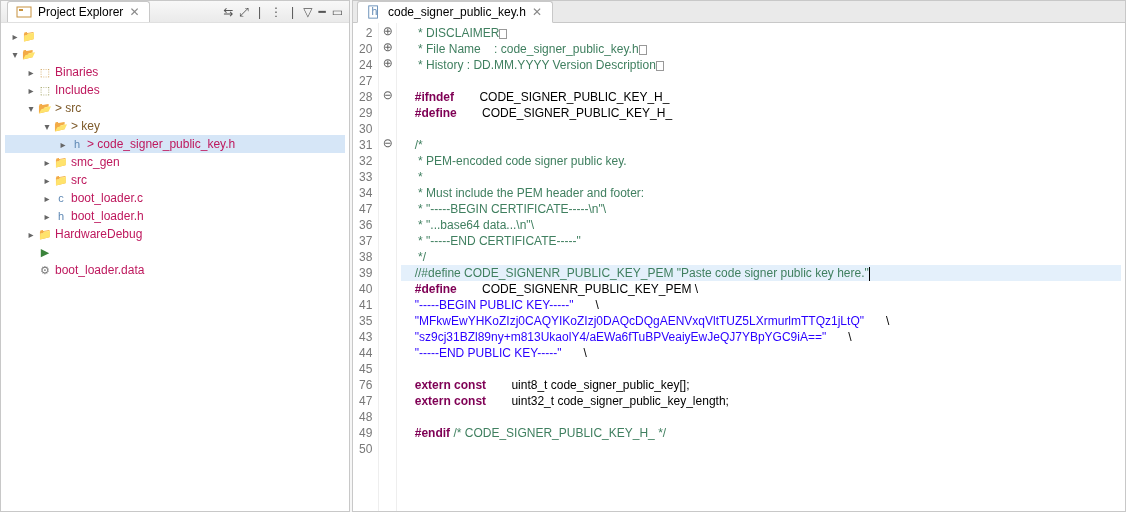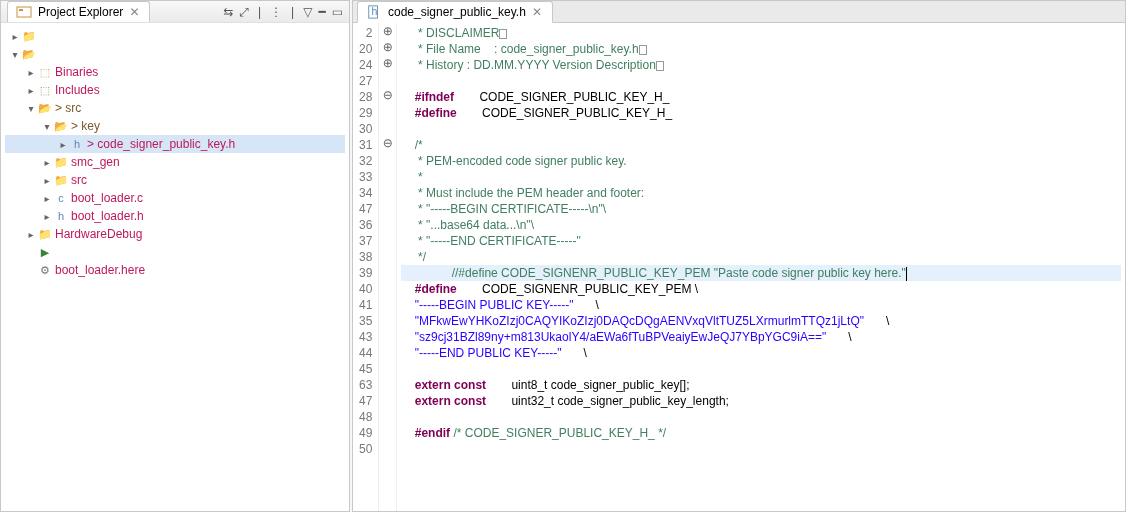--- a/index.html
+++ b/index.html
@@ -37,21 +37,21 @@
 .gutter .code-line { color: #787878; }
 .fold-gutter .code-line { text-align: center; }
 .c-comment { color: #3f7f5f; }
 .c-string { color: #2a00ff; }
 .c-key { color: #7f0055; font-weight: bold; }
 .c-default { color: #000; padding-left: 22px; }
 .c-commented-out { color: #3f7f5f; }
 .sep { color: #bbb; padding: 0 3px; }
 .cursor-caret { border-left: 1px solid #000; height: 14px; display: inline-block; vertical-align: middle; }
 .box-char { border: 1px solid #999; width: 8px; height: 10px; display: inline-block; vertical-align: middle; }
-.line-39 { background: #e4f0fb; padding-left: 37px; }
+.line-39 { background: #e4f0fb; }
 svg.fileicon { width: 14px; height: 14px; }
 </style>
 </head>
 <body>
 
 <div class="panel left-panel">
   <div class="panel-header">
     <span class="tab">
       <span class="icon">
         <svg viewBox="0 0 16 16">
@@ -132,21 +132,21 @@
         <span class="icon folder">📁</span>
         <span class="label">HardwareDebug</span>
       </div>
       <div class="tree-row" style="padding-left: 20px;">
         <span class="expander"></span>
         <span class="icon launch">▶</span>
       </div>
       <div class="tree-row" style="padding-left: 20px;">
         <span class="expander"></span>
         <span class="icon gear">⚙</span>
-        <span class="label">boot_loader.here</span>
+        <span class="label">boot_loader.data</span>
       </div>
     </div>
 </div>
 
 <div class="panel right-panel">
   <div class="editor-header">
     <span class="editor-tab">
       <span class="icon hfile">
         <svg class="fileicon" viewBox="0 0 16 16">
             <rect x="2" y="1" width="10" height="14" fill="#fff" stroke="#5d87b3"></rect>
@@ -174,21 +174,21 @@
         <div class="code-line">36</div>
         <div class="code-line">37</div>
         <div class="code-line">38</div>
         <div class="code-line">39</div>
         <div class="code-line">40</div>
         <div class="code-line">41</div>
         <div class="code-line">35</div>
         <div class="code-line">43</div>
         <div class="code-line">44</div>
         <div class="code-line">45</div>
-        <div class="code-line">63</div>
+        <div class="code-line">76</div>
         <div class="code-line">47</div>
         <div class="code-line">48</div>
         <div class="code-line">49</div>
         <div class="code-line">50</div>
       </div>
     <div class="fold-gutter" id="foldgutter">
         <div class="code-line">⊕</div>
         <div class="code-line">⊕</div>
         <div class="code-line">⊕</div>
         <div class="code-line"></div>

